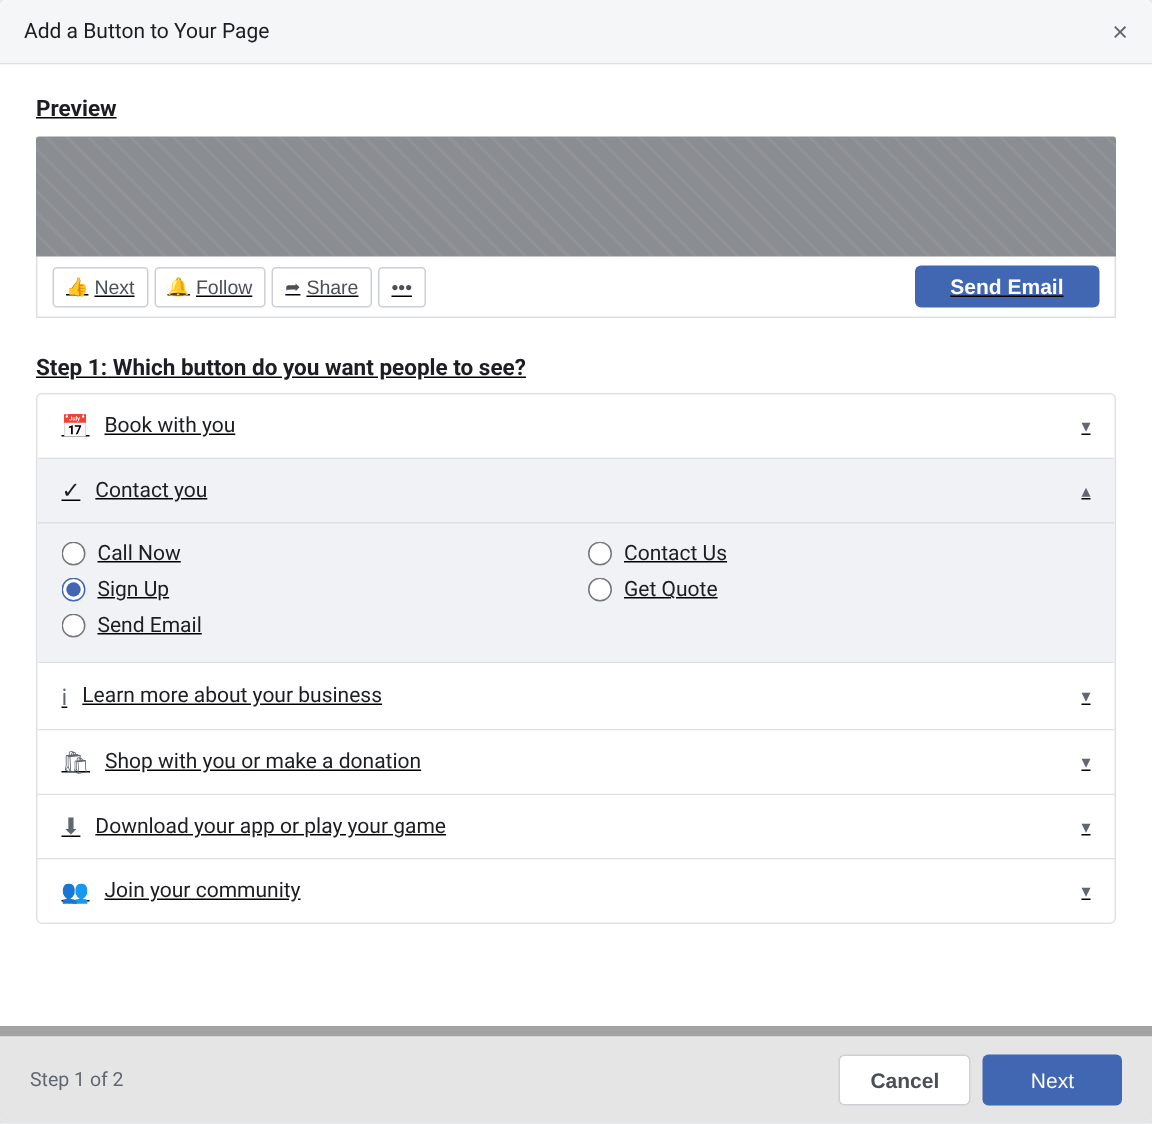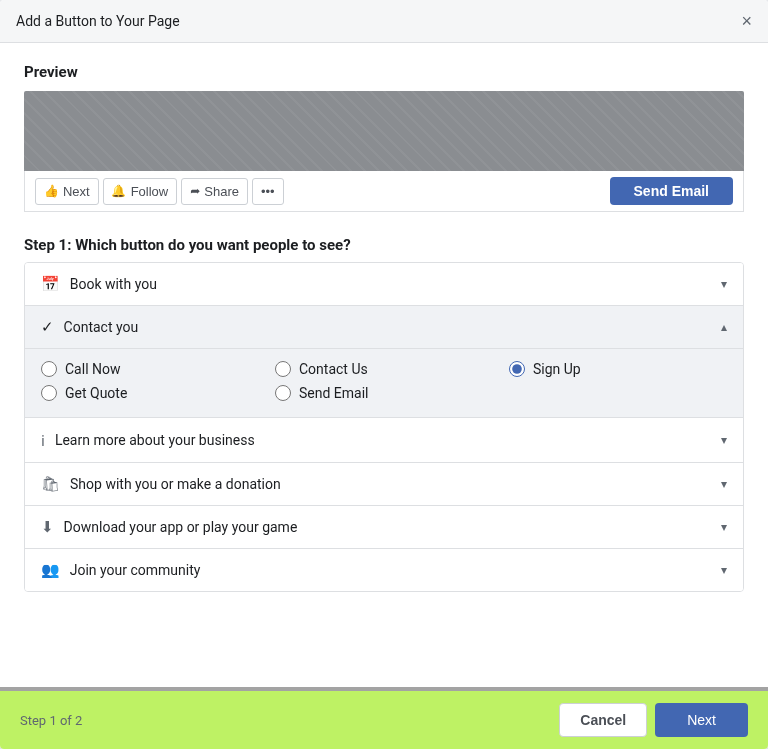--- a/index.html
+++ b/index.html
@@ -40,20 +40,21 @@
       font-size: 18px;
       cursor: pointer;
       background: none;
       border: none;
       line-height: 1;
     }
     .modal-body {
       flex: 1;
       padding: 20px 24px;
       overflow-y: auto;
+      text-decoration: underline;
     }
     .preview-label {
       font-weight: 700;
       font-size: 15px;
       margin-bottom: 10px;
       color: #1c1e21;
     }
     .preview-cover {
       width: 100%;
       height: 80px;
@@ -177,21 +178,21 @@
       font-size: 12px;
       color: #606770;
     }
     .accordion-body {
       background: #f0f2f5;
       padding: 12px 16px 16px 16px;
       border-top: 1px solid #dddfe2;
     }
     .radio-grid {
       display: grid;
-      grid-template-columns: 1fr 1fr 1fr;
+      grid-template-columns: 1fr 1fr;
       gap: 8px 16px;
     }
     .radio-item {
       display: flex;
       align-items: center;
       gap: 8px;
       font-size: 14px;
       color: #1c1e21;
       cursor: pointer;
     }
@@ -199,22 +200,22 @@
       width: 16px;
       height: 16px;
       accent-color: #4267b2;
       cursor: pointer;
     }
     .modal-footer {
       display: flex;
       align-items: center;
       justify-content: space-between;
       padding: 12px 20px;
-      border-top: 4px solid #a3a3a3;
-      background: #bef264;
+      border-top: 7px solid #a3a3a3;
+      background: #e5e5e5;
       border-radius: 0 0 4px 4px;
     }
     .step-indicator {
       font-size: 13px;
       color: #606770;
     }
     .footer-actions {
       display: flex;
       gap: 8px;
     }

